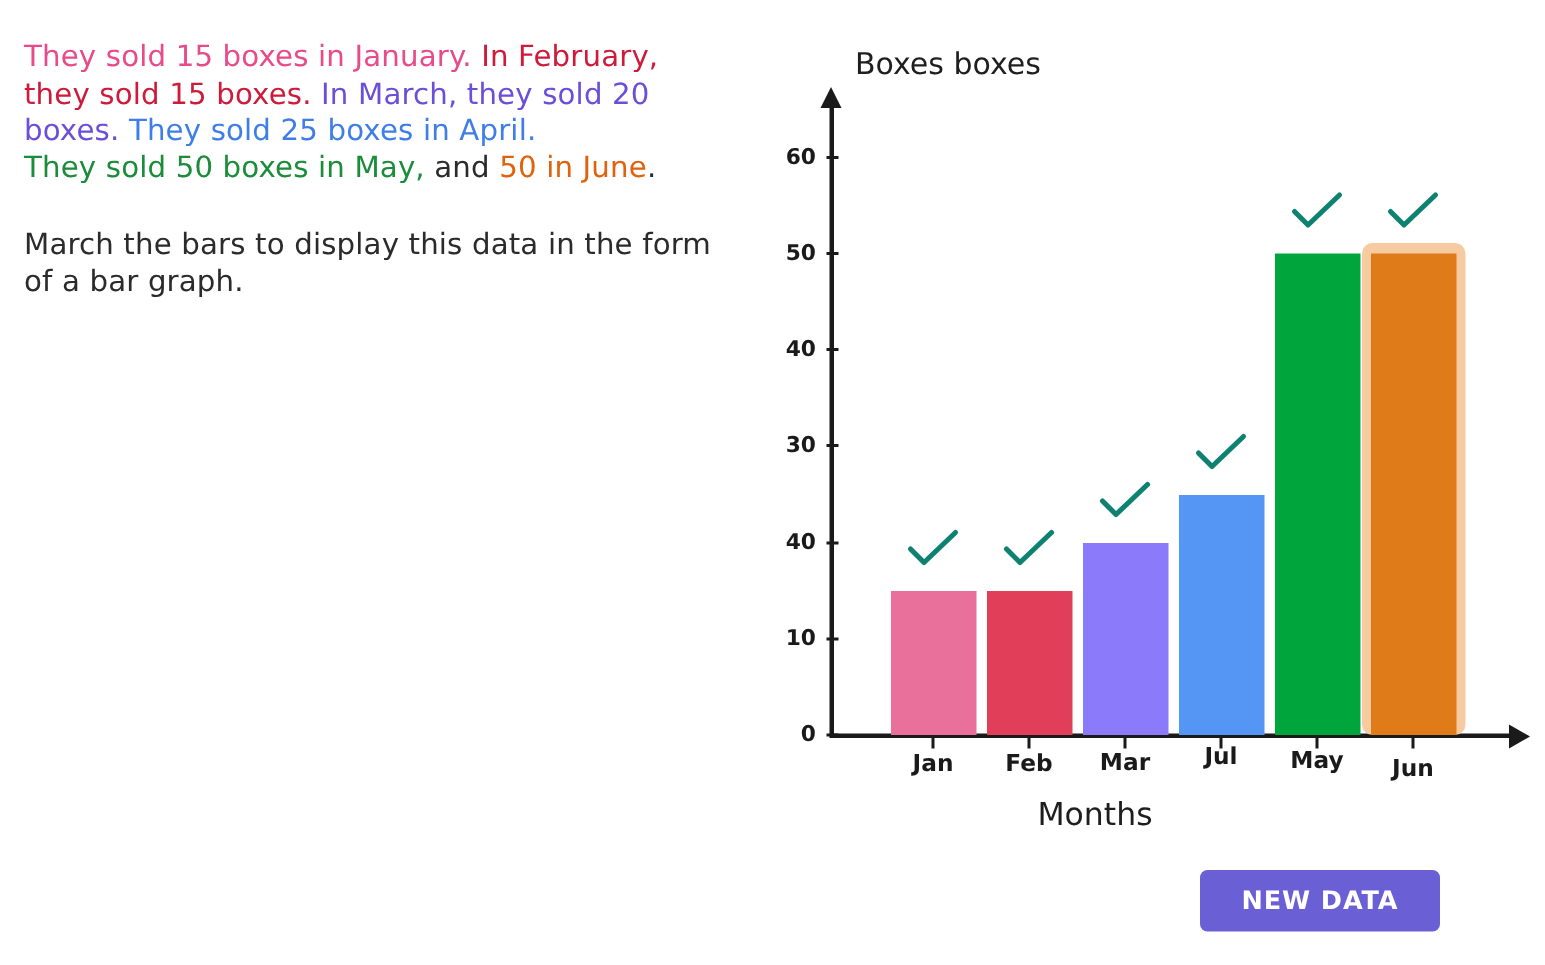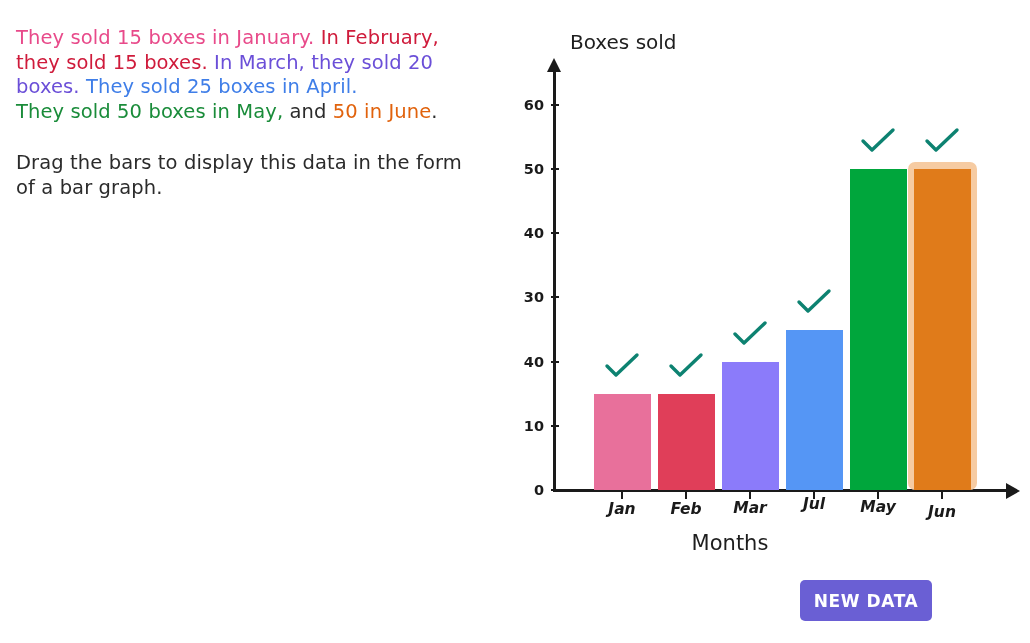--- a/index.html
+++ b/index.html
@@ -142,29 +142,28 @@
     position: absolute;
   }
 
   .x-label {
     position: absolute;
     font-size: 15.5px;
     font-weight: bold;
     color: #1a1a1a;
     text-align: center;
     transform: translateX(-50%);
-    font-style: italic;
   }
 
   
   #new-data-button {
     position: absolute;
     left: 800px;
     top: 580px;
-    width: 132px;
+    width: 160px;
     height: 41px;
     background: #6a5fd4;
     color: #ffffff;
     border: none;
     border-radius: 5px;
     font-family: "DejaVu Sans", sans-serif;
     font-size: 17px;
     font-weight: bold;
     letter-spacing: 0.6px;
     cursor: pointer;
@@ -173,26 +172,26 @@
 </head>
 <body>
 
 <div id="problem-panel">
 
 
   <p class="stmt-line" id="data-paragraph">
     <span class="seg-jan" style="color: rgb(232, 74, 138);">They sold 15 boxes in January.</span><span class="seg-plain" style="color: rgb(43, 43, 43);"> </span><span class="seg-feb" style="color: rgb(207, 27, 59);">In February, they sold 15 boxes.</span><span class="seg-plain" style="color: rgb(43, 43, 43);"> </span><span class="seg-mar" style="color: rgb(107, 79, 216);">In March, they sold 20 boxes.</span><span class="seg-plain" style="color: rgb(43, 43, 43);"> </span><span class="seg-apr" style="color: rgb(63, 126, 232);">They sold 25 boxes in April.</span><br><span class="seg-may" style="color: rgb(26, 140, 58);">They sold 50 boxes in May,</span><span class="seg-plain" style="color: rgb(43, 43, 43);"> and </span><span class="seg-jun" style="color: rgb(225, 98, 12);">50 in June</span><span class="seg-plain" style="color: rgb(43, 43, 43);">.</span>
   </p>
 
-  <p class="stmt-line seg-plain" id="instruction-paragraph" style="color: rgb(43, 43, 43);">Drag the bars to display this data in the form of a bar graph.</p>
+  <p class="stmt-line seg-plain" id="instruction-paragraph" style="color: rgb(43, 43, 43);">March the bars to display this data in the form of a bar graph.</p>
 </div>
 
 <div id="chart-panel">
 
-  <div id="chart-title">Boxes sold</div>
+  <div id="chart-title">Boxes boxes</div>
 
   <div id="plot">
     <div class="axis-line" id="y-axis"></div>
     <div class="axis-line" id="x-axis"></div>
     <div class="arrow-head" id="y-axis-arrow"></div>
     <div class="arrow-head" id="x-axis-arrow"></div>
 
     <div id="y-ticks">
         <div class="ytl-box" style="top: 490px;">0</div>
         <div class="y-tick-mark" style="top: 490px;"></div>

